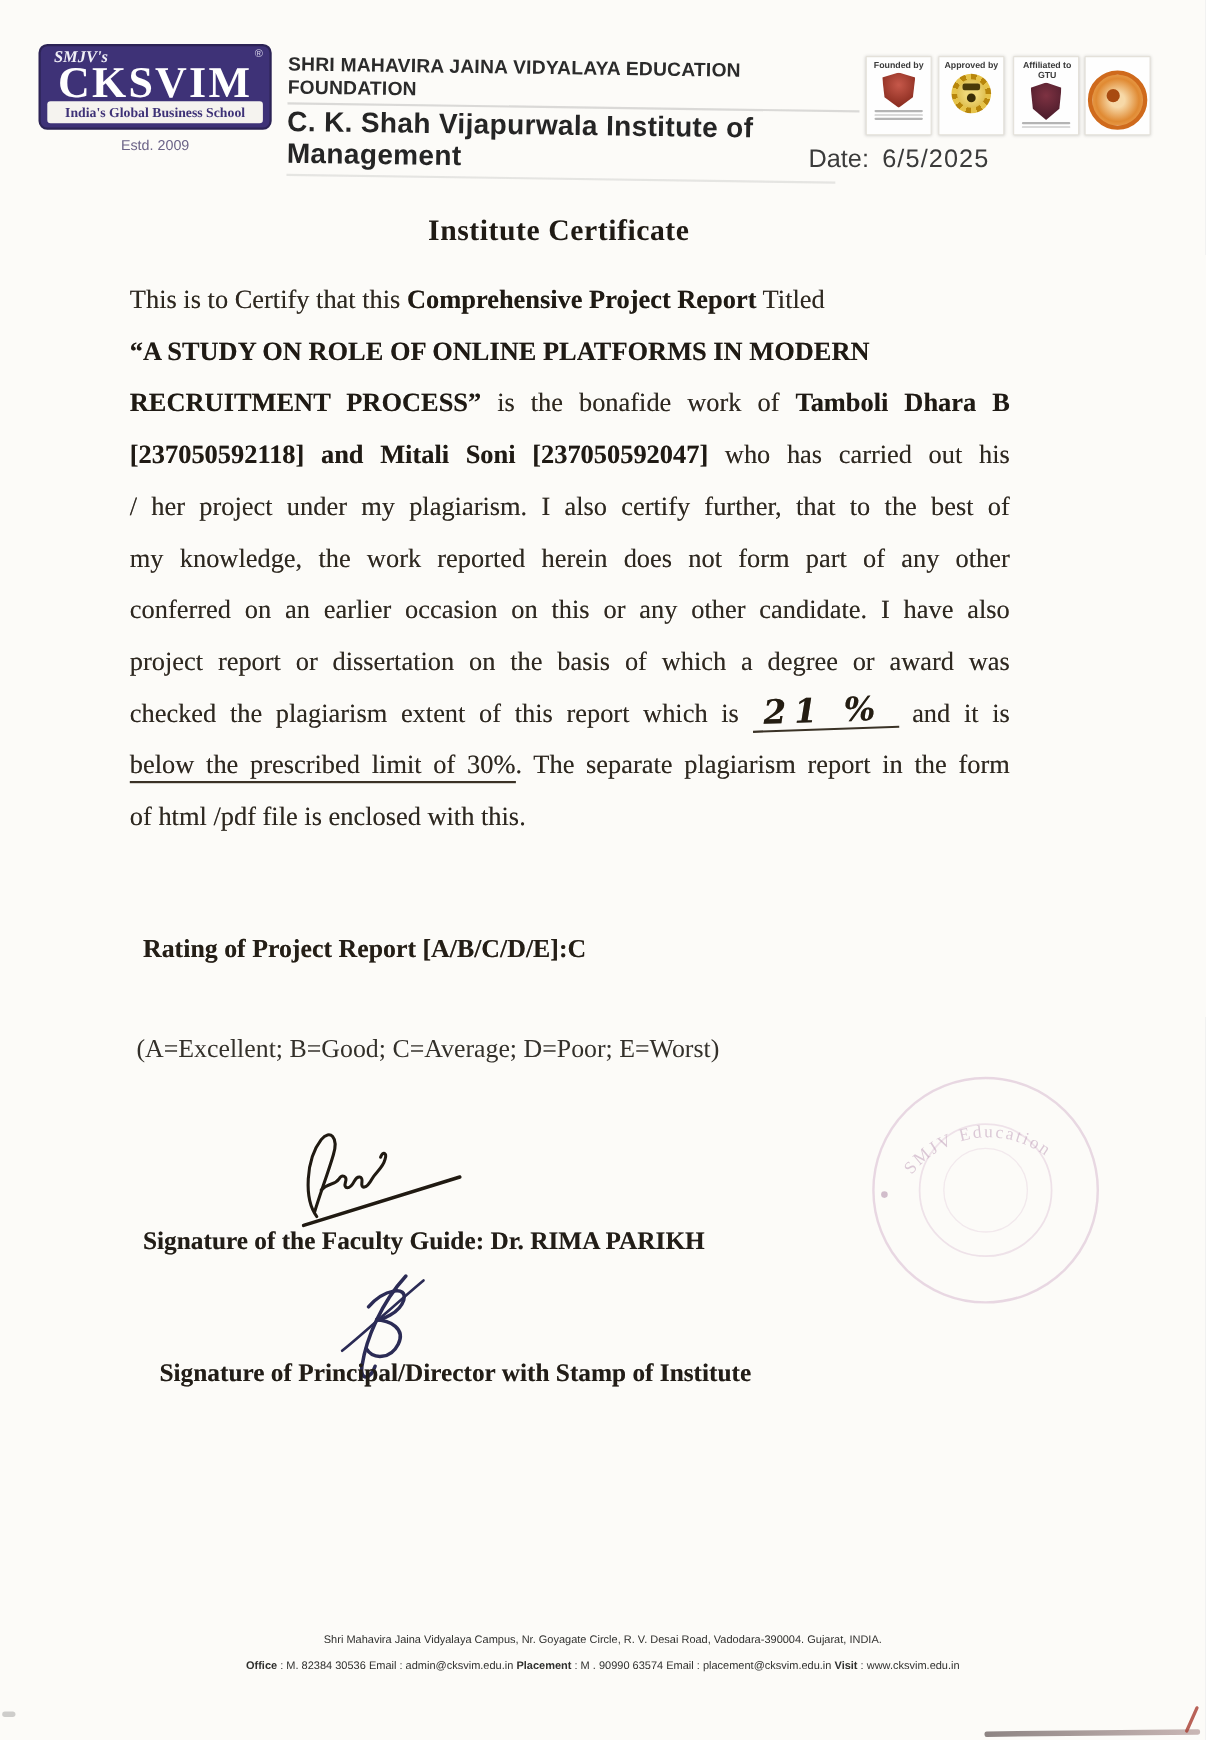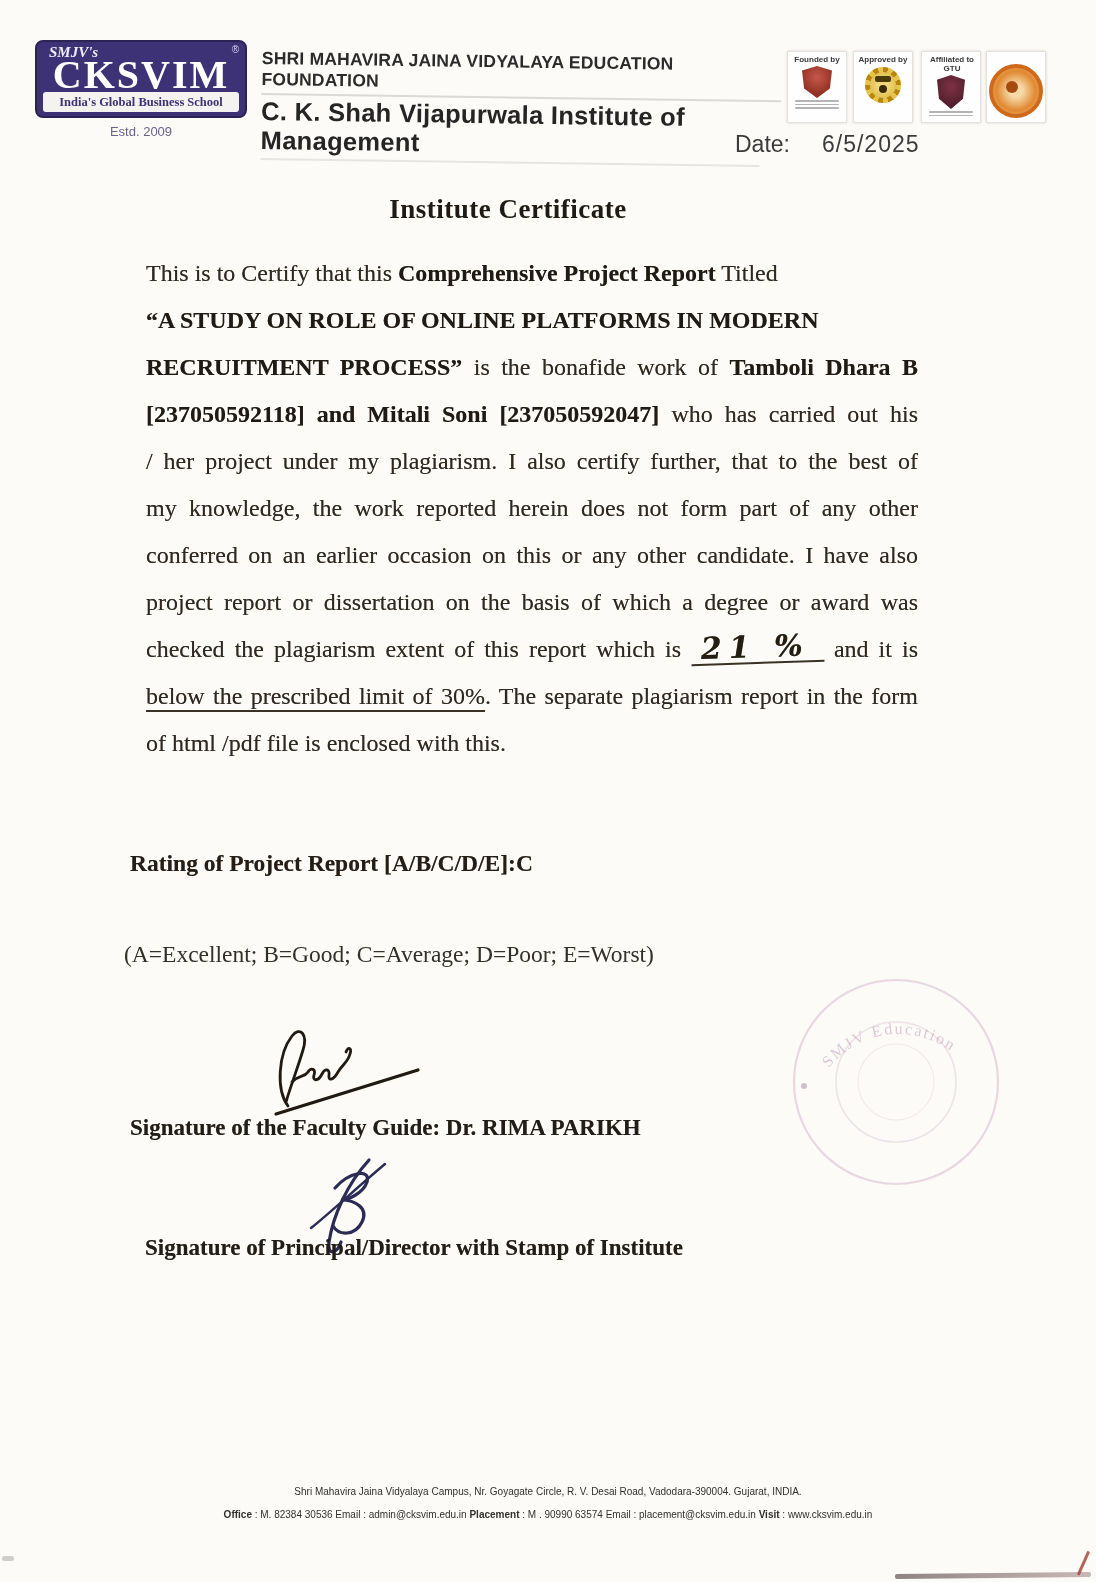--- a/index.html
+++ b/index.html
@@ -37,30 +37,30 @@
   .gear-inner{position:absolute;left:5px;top:5px;width:26px;height:26px;border-radius:50%;
               background:radial-gradient(circle,#f0d878 30%,#d4af37 100%);}
   .gear-slot{position:absolute;left:10px;top:9px;width:16px;height:6px;background:#4a3a08;border-radius:2px;}
   .gear-dot{position:absolute;left:14px;top:18px;width:8px;height:8px;background:#3a2d06;border-radius:50%;}
   .seal-ring{width:46px;height:46px;margin:12px auto 0 auto;border-radius:50%;border:4px solid #cf6a1c;
              background:radial-gradient(circle,#f7d9a8 20%,#e08a33 60%,#f3b66b 100%);position:relative;}
   .seal-core{position:absolute;left:13px;top:13px;width:12px;height:12px;border-radius:50%;background:#a84a10;}
   .micro-lines{margin:2px auto 0 auto;width:44px;}
   .micro-lines div{height:1.5px;background:rgba(90,90,90,.45);margin-top:2px;border-radius:1px;}
 
-  .date-row{position:absolute;left:735px;top:131px;display:flex;gap:32px;
+  .date-row{position:absolute;left:735px;top:131px;display:flex;gap:12px;
             font-family:"Liberation Sans",sans-serif;font-size:23px;color:#3b3b3b;text-align:center;}
   .date-row .val{letter-spacing:1px;}
 
   
   .cert-title{position:absolute;left:0;top:194px;width:1016px;text-align:center;
               font-size:27px;font-weight:bold;color:#1f1a14;letter-spacing:0.5px;}
   .body-text{position:absolute;left:118px;top:250px;width:800px;font-size:24px;line-height:47px;color:#2e2820;
              text-shadow:0 0 0.5px rgba(46,40,32,.55);}
-  .body-line{height:47px;margin-left:28px;}
+  .body-line{height:47px;}
   .body-line.just{text-align:justify;text-align-last:justify;}
   .seg-b{font-weight:bold;color:#1f1a14;}
   .seg-u{border-bottom:2px solid #3a3226;padding-bottom:1px;}
   .seg-hw{font-family:"DejaVu Serif",serif;font-style:italic;font-weight:bold;font-size:30px;letter-spacing:7px;
           padding:0 14px 0 10px;display:inline-block;transform:rotate(-2deg);color:#241d12;line-height:30px;}
 
   .rating-line{position:absolute;left:130px;top:850px;font-size:23.5px;font-weight:bold;color:#241e16;
                text-shadow:0 0 0.5px rgba(36,30,22,.5);}
   .rating-legend{position:absolute;left:124px;top:941px;font-size:23.5px;color:#33302a;}
 

